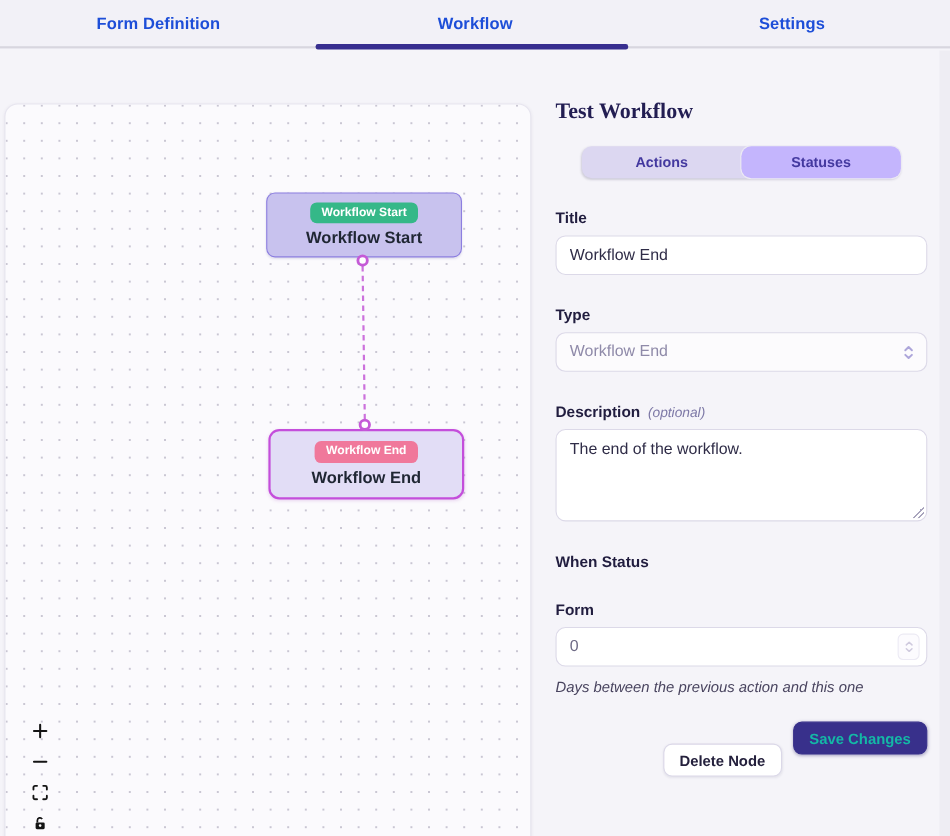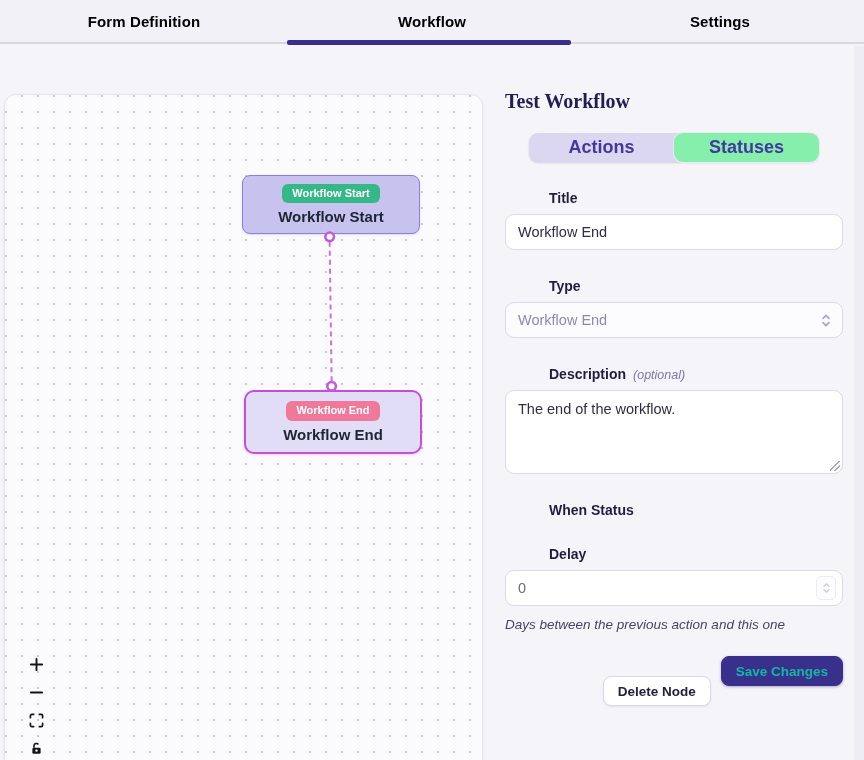--- a/index.html
+++ b/index.html
@@ -14,21 +14,21 @@
   
   .tabbar {
     position:absolute; top:0; left:0; width:864px; height:44px;
     background:#f2f1f7;
     border-bottom:2px solid #d8d6df;
     display:flex;
   }
   .tab {
     width:288px; height:100%;
     display:flex; align-items:center; justify-content:center;
-    font-size:15px; font-weight:700; color:#000000;
+    font-size:15px; font-weight:700; color:#1d4ed8;
     cursor:pointer; letter-spacing:.1px;
   }
   .tab-underline {
     position:absolute; left:287px; bottom:-3px; width:284px; height:5px;
     background:#372e8f; border-radius:2px;
   }
 
   
   .canvas {
     position:absolute; left:4px; top:60px; width:479px; height:684px;
@@ -83,29 +83,29 @@
   .panel-title { font-size:20px; font-weight:700; color:#221d52; line-height:26px;font-family:Liberation Serif, serif; }
 
   .seg-control {
     margin:19px 24px 0; height:29px;
     background:#dcd7f1; border-radius:9px;
     display:flex; position:relative;
     box-shadow:0 1px 2px rgba(40,35,80,.18);
   }
   .seg {
     flex:1; display:flex; align-items:center; justify-content:center;
-    font-size:18px; font-weight:700; color:#43389f; cursor:pointer;
+    font-size:13px; font-weight:700; color:#43389f; cursor:pointer;
     border-radius:9px;
   }
-  .seg-active { background:#86efac; box-shadow:0 0 0 1px #eceaf3; }
+  .seg-active { background:#c4b5fd; box-shadow:0 0 0 1px #eceaf3; }
 
   .field { margin-top:28px; }
   .field-label {
     font-size:14px; font-weight:700; color:#211d3f;
-    display:flex; align-items:baseline; gap:7px;margin-left:44px;
+    display:flex; align-items:baseline; gap:7px;
   }
   .optional { font-size:12.5px; font-weight:400; font-style:italic; color:#7d78a6; }
 
   .text-input, .select-box, .textarea-box {
     margin-top:8px; width:100%;
     border:1px solid #dcd9e8; border-radius:9px; background:#fff;
     font-family:"Liberation Sans", sans-serif;
   }
   .text-input {
     height:36px; padding:0 12px; font-size:14.5px; color:#2f2c47; outline:none;
@@ -260,21 +260,21 @@
       <textarea class="textarea-box" style="">The end of the workflow.</textarea>
       <span class="grip"></span>
     </div>
   </div>
 
   <div class="field">
     <div class="field-label">When Status</div>
   </div>
 
   <div class="field">
-    <div class="field-label">Delay</div>
+    <div class="field-label">Form</div>
     <div class="number-wrap">
       <input class="text-input" type="text" value="0" style="">
       <span class="spinner">
         <svg width="9" height="12" viewBox="0 0 10 14" fill="none" stroke="#cfcade" stroke-width="1.6" stroke-linecap="round" stroke-linejoin="round">
           <path d="M2 5 5 2.2 8 5"></path>
             <path d="M2 9 5 11.8 8 9"></path>
         </svg>
       </span>
     </div>
     <div class="help-text">Days between the previous action and this one</div>

